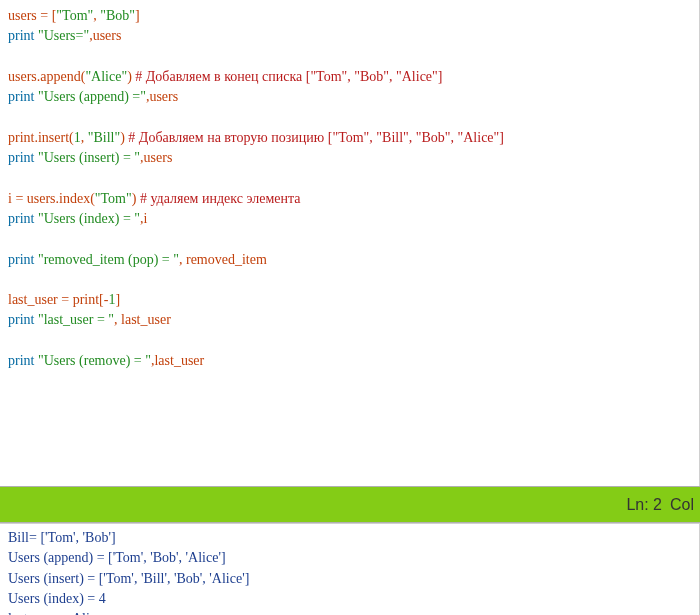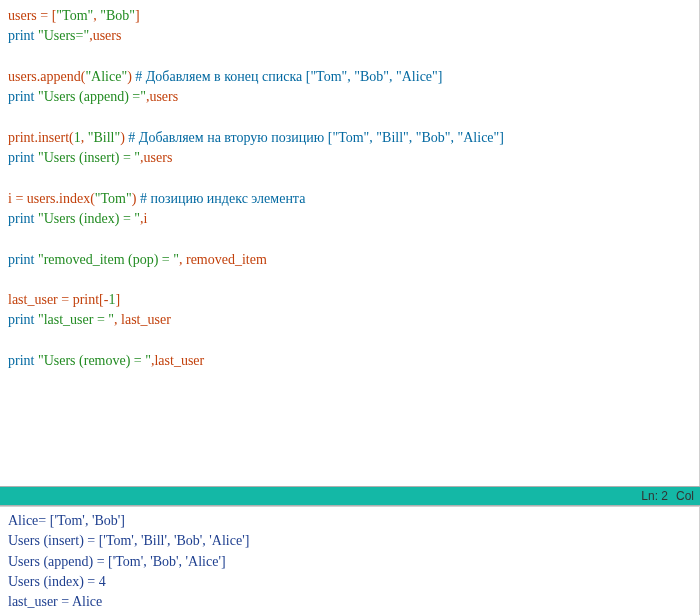--- a/index.html
+++ b/index.html
@@ -21,33 +21,33 @@
     .code-line {
       line-height: 1.45;
       white-space: nowrap;
     }
     .blank-line {
       height: 1.45em;
     }
     .t-black { color: #c2410c; }
     .t-orange { color: #0369a1; }
     .t-green { color: #228b22; }
-    .t-red { color: #0369a1; }
+    .t-red { color: #b91c1c; }
 
     .status-bar {
-      background: #14b8a6;
+      background: #84cc16;
       border-top: 1px solid #b0b0b0;
       border-bottom: 1px solid #b0b0b0;
-      height: 20px;
+      height: 37px;
       display: flex;
       justify-content: flex-end;
       align-items: center;
       padding-right: 6px;
       font-family: 'Segoe UI', Arial, sans-serif;
-      font-size: 12px;
+      font-size: 16px;
       color: #333;
     }
     .status-item {
       margin-left: 8px;
     }
 
     .shell-pane {
       background: #fff;
       padding: 4px 8px;
       border-top: 1px solid #d0d0d0;
@@ -65,35 +65,35 @@
 <div class="editor-pane" id="editor">
     <div class="code-line"><span class="t-black">users = [</span><span class="t-green">"Tom"</span><span class="t-black">, </span><span class="t-green">"Bob"</span><span class="t-black">]</span></div>
     <div class="code-line"><span class="t-orange">print</span><span class="t-black"> </span><span class="t-green">"Users="</span><span class="t-black">,users</span></div>
     <div class="blank-line"></div>
     <div class="code-line"><span class="t-black">users.append(</span><span class="t-green">"Alice"</span><span class="t-black">)  </span><span class="t-red"># Добавляем в конец списка ["Tom", "Bob", "Alice"]</span></div>
     <div class="code-line"><span class="t-orange">print</span><span class="t-black"> </span><span class="t-green">"Users (append) ="</span><span class="t-black">,users</span></div>
     <div class="blank-line"></div>
     <div class="code-line"><span class="t-black">print.insert(</span><span class="t-green">1</span><span class="t-black">, </span><span class="t-green">"Bill"</span><span class="t-black">)    </span><span class="t-red"># Добавляем на вторую позицию ["Tom", "Bill", "Bob", "Alice"]</span></div>
     <div class="code-line"><span class="t-orange">print</span><span class="t-black"> </span><span class="t-green">"Users (insert) = "</span><span class="t-black">,users</span></div>
     <div class="blank-line"></div>
-    <div class="code-line"><span class="t-black">i = users.index(</span><span class="t-green">"Tom"</span><span class="t-black">)         </span><span class="t-red"># позицию индекс элемента</span></div>
+    <div class="code-line"><span class="t-black">i = users.index(</span><span class="t-green">"Tom"</span><span class="t-black">)         </span><span class="t-red"># удаляем индекс элемента</span></div>
     <div class="code-line"><span class="t-orange">print</span><span class="t-black"> </span><span class="t-green">"Users (index) = "</span><span class="t-black">,i</span></div>
     <div class="blank-line"></div>
     <div class="code-line"><span class="t-orange">print</span><span class="t-black"> </span><span class="t-green">"removed_item (pop) = "</span><span class="t-black">, removed_item</span></div>
     <div class="blank-line"></div>
     <div class="code-line"><span class="t-black">last_user = print[-</span><span class="t-green">1</span><span class="t-black">]</span></div>
     <div class="code-line"><span class="t-orange">print</span><span class="t-black"> </span><span class="t-green">"last_user = "</span><span class="t-black">, last_user</span></div>
     <div class="blank-line"></div>
     <div class="code-line"><span class="t-orange">print</span><span class="t-black"> </span><span class="t-green">"Users (remove) = "</span><span class="t-black">,last_user</span></div>
   </div>
 
 <div class="status-bar">
   <span class="status-item">Ln: 2</span>
   <span class="status-item">Col</span>
 </div>
 
 <div class="shell-pane" id="shell">
-    <div class="shell-line">Alice= ['Tom', 'Bob']</div>
+    <div class="shell-line">Bill= ['Tom', 'Bob']</div>
+    <div class="shell-line">Users (append) = ['Tom', 'Bob', 'Alice']</div>
     <div class="shell-line">Users (insert) =  ['Tom', 'Bill', 'Bob', 'Alice']</div>
-    <div class="shell-line">Users (append) = ['Tom', 'Bob', 'Alice']</div>
     <div class="shell-line">Users (index) =  4</div>
     <div class="shell-line">last_user =  Alice</div>
   </div>
 
 </body></html>

